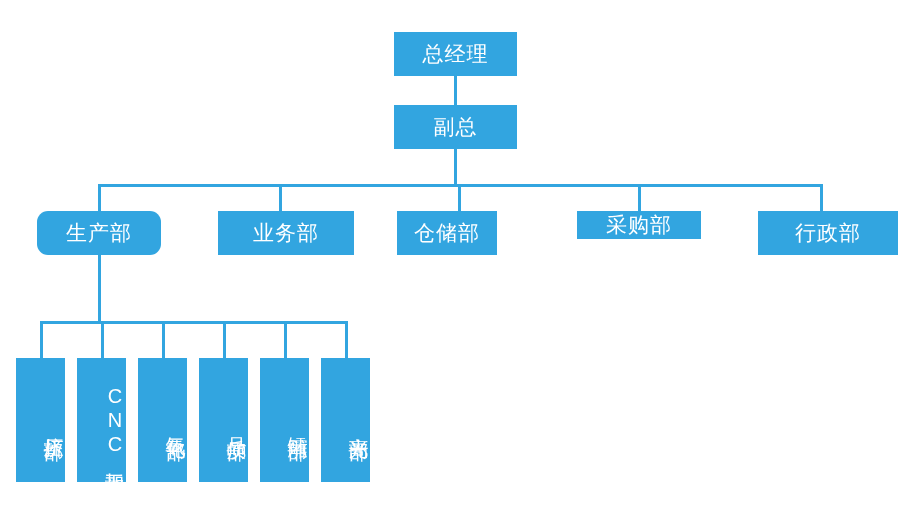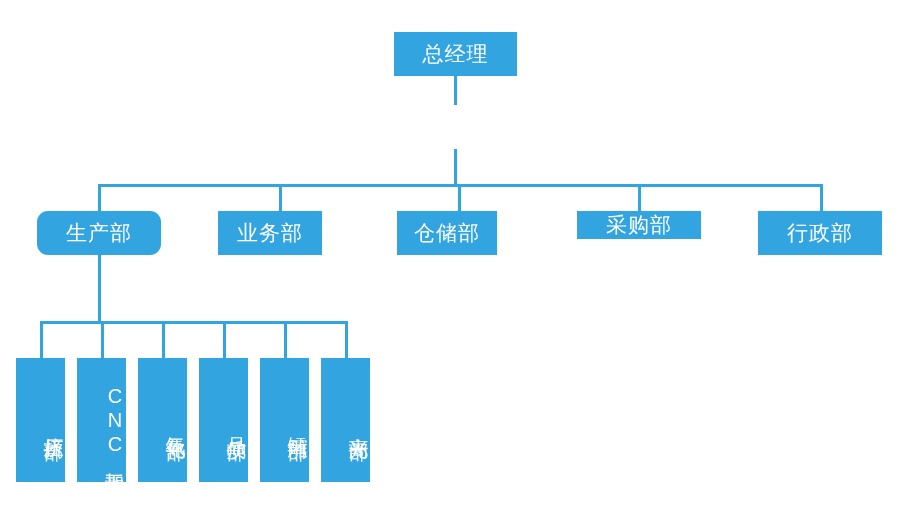--- a/index.html
+++ b/index.html
@@ -66,26 +66,27 @@
 
   <div class="conn vert" style="left:40px; top:321px; height:37px;"></div>
   <div class="conn vert" style="left:101px; top:321px; height:37px;"></div>
   <div class="conn vert" style="left:162px; top:321px; height:37px;"></div>
   <div class="conn vert" style="left:223px; top:321px; height:37px;"></div>
   <div class="conn vert" style="left:284px; top:321px; height:37px;"></div>
   <div class="conn vert" style="left:345px; top:321px; height:37px;"></div>
 
   <div class="node h" style="left:394px; top:32px; width:123px; height:44px;">总经理</div>
 
+  <div class="node h" style="left:394px; top:105px; width:123px; height:44px;">副总</div>
 
   <div class="node h" style="left:37px; top:211px; width:124px; height:44px;border-radius:11px;">生产部</div>
-  <div class="node h" style="left:218px; top:211px; width:104px; height:44px;">业务部</div>
+  <div class="node h" style="left:218px; top:211px; width:136px; height:44px;">业务部</div>
   <div class="node h" style="left:397px; top:211px; width:100px; height:44px;">仓储部</div>
   <div class="node h" style="left:577px; top:211px; width:124px; height:28px;">采购部</div>
-  <div class="node h" style="left:758px; top:211px; width:124px; height:44px;text-align:right;">行政部</div>
+  <div class="node h" style="left:758px; top:211px; width:140px; height:44px;text-align:right;">行政部</div>
 
   <div class="node v" style="left:16px; top:358px; width:49px; height:124px;">挤压部</div>
   <div class="node v" style="left:77px; top:358px; width:49px; height:124px;">CNC加工部</div>
   <div class="node v" style="left:138px; top:358px; width:49px; height:124px;">氧化部</div>
   <div class="node v" style="left:199px; top:358px; width:49px; height:124px;">品质部</div>
   <div class="node v" style="left:260px; top:358px; width:49px; height:124px;">镭雕部</div>
   <div class="node v" style="left:321px; top:358px; width:49px; height:124px;">高光部</div>
 
 </div>
 

